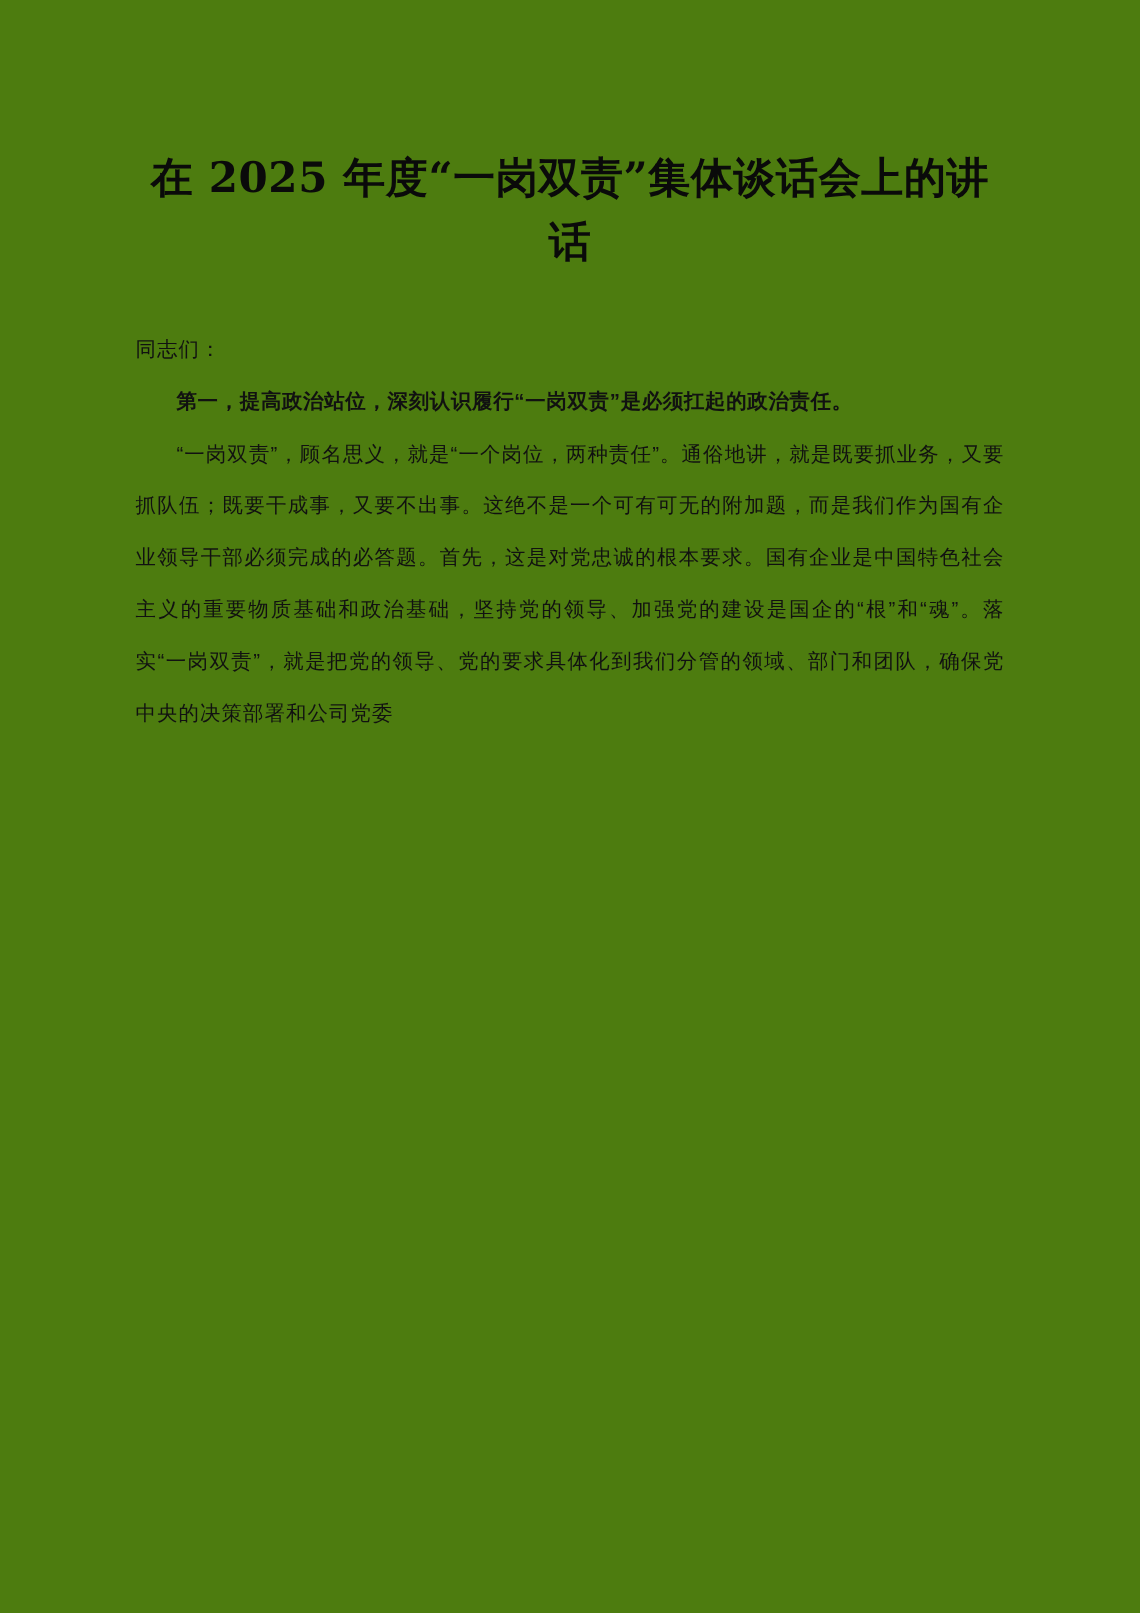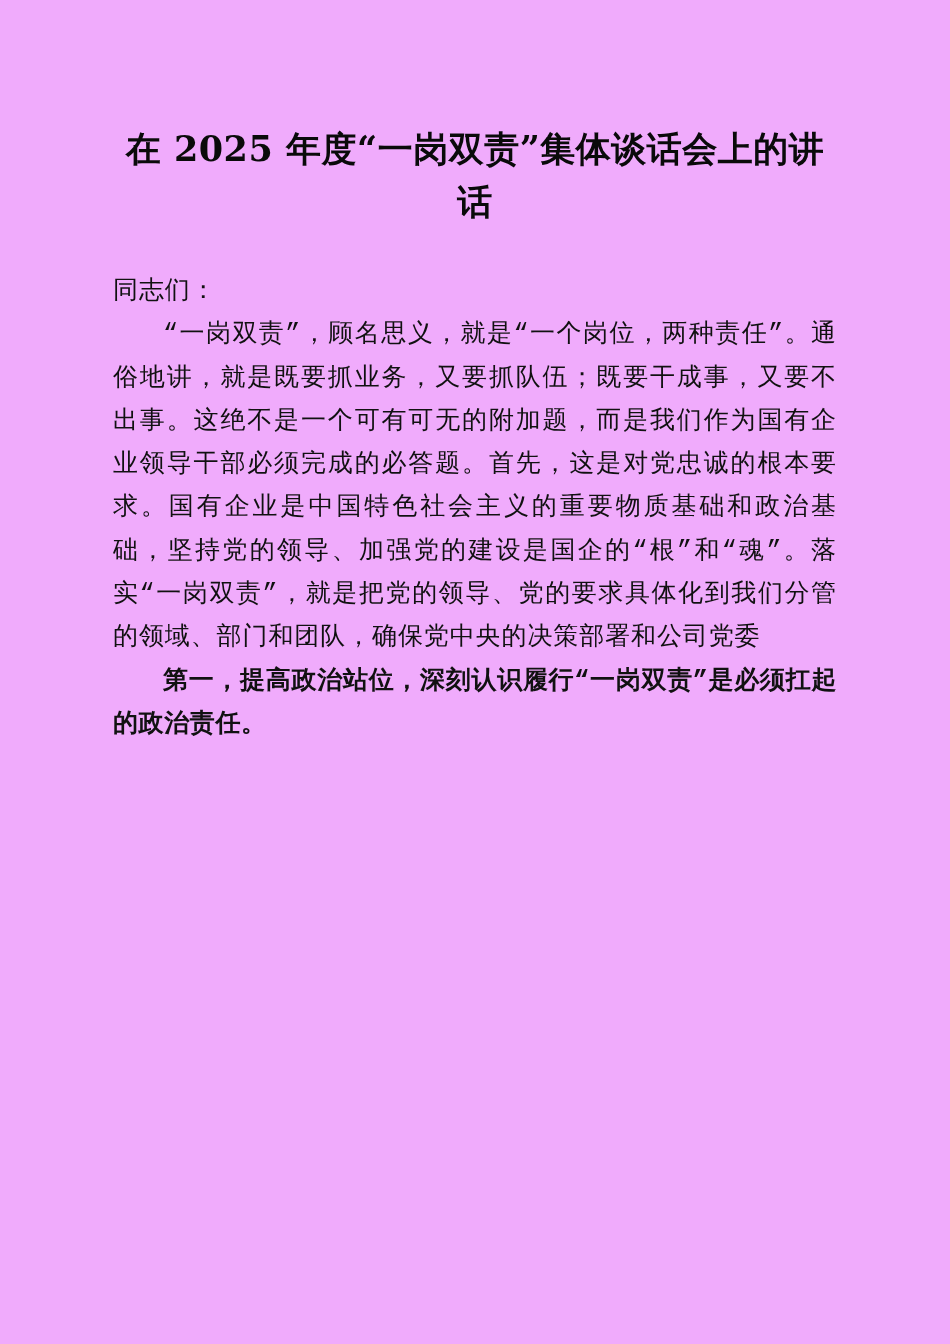--- a/index.html
+++ b/index.html
@@ -12,21 +12,21 @@
     height: 1344px;
     overflow: hidden;
     font-family: "DejaVu Serif", "Liberation Serif", serif;
     color: #000000;
   }
 
   .page {
     position: relative;
     width: 950px;
     height: 1344px;
-    background: #f0abfc;
+    background: #4d7c0f;
     box-sizing: border-box;
   }
 
   .page-inner {
     position: absolute;
     left: 113px;
     top: 122px;
     width: 724px;
   }
 
@@ -42,22 +42,22 @@
     color: #0a0a0a;
     -webkit-font-smoothing: none;
   }
 
   
   .doc-body {
     margin-top: 42px;
   }
 
   .para {
-    font-family: Liberation Mono, monospace;
-    font-size: 25px;
+    font-family: Liberation Sans, sans-serif;
+    font-size: 17px;
     line-height: 43.3px;
     text-align: justify;
     text-justify: inter-ideograph;
     margin: 0;
     color: #111111;
     letter-spacing: 0.9px;
     word-break: break-all;
   }
 
   .para.salutation {
@@ -82,19 +82,19 @@
     <h1 class="doc-title">
       <span>在 2025 年度“一岗双责”集体谈话会上的讲</span><br>
       <span>话</span>
     </h1>
 
     <div class="doc-body">
 
       <p class="para salutation">同志们：</p>
 
 
+      <p class="para indent bold">第一，提高政治站位，深刻认识履行“一岗双责”是必须扛起的政治责任。</p>
+
       <p class="para indent">“一岗双责”，顾名思义，就是“一个岗位，两种责任”。通俗地讲，就是既要抓业务，又要抓队伍；既要干成事，又要不出事。这绝不是一个可有可无的附加题，而是我们作为国有企业领导干部必须完成的必答题。首先，这是对党忠诚的根本要求。国有企业是中国特色社会主义的重要物质基础和政治基础，坚持党的领导、加强党的建设是国企的“根”和“魂”。落实“一岗双责”，就是把党的领导、党的要求具体化到我们分管的领域、部门和团队，确保党中央的决策部署和公司党委</p>
-
-      <p class="para indent bold">第一，提高政治站位，深刻认识履行“一岗双责”是必须扛起的政治责任。</p>
 
     </div>
   </div>
 </div>
 
 </body></html>

